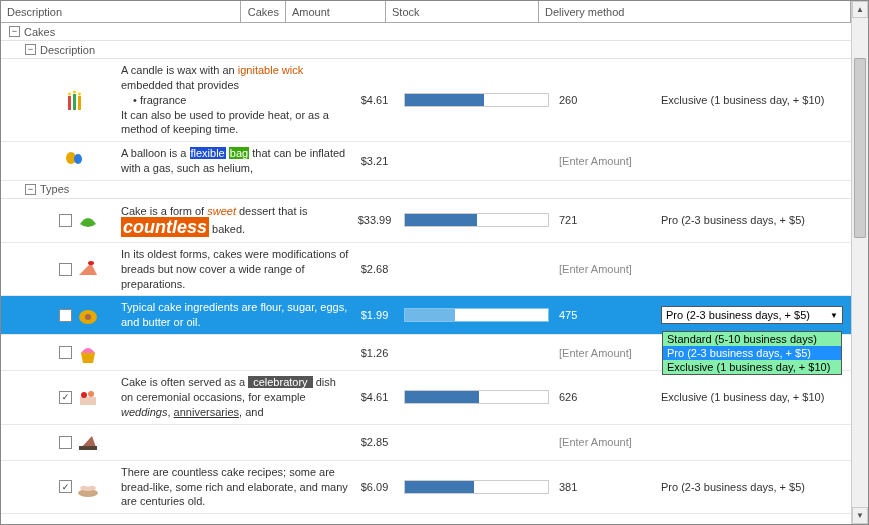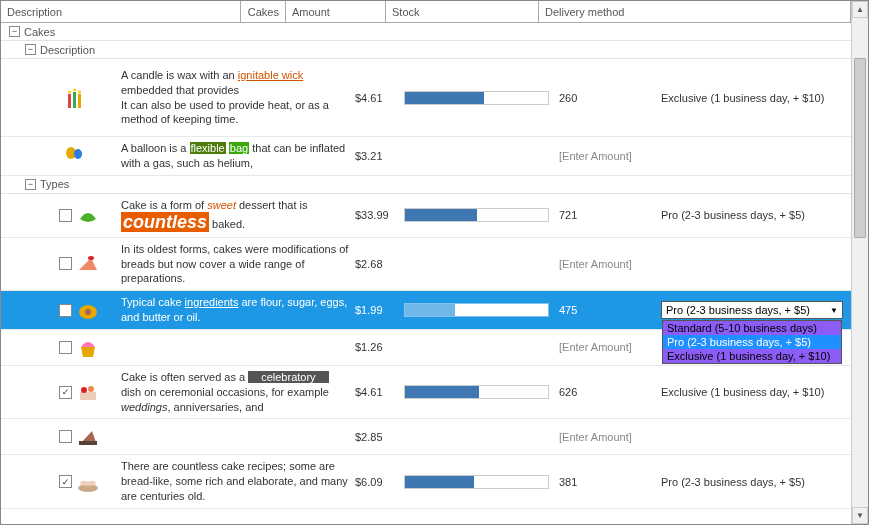--- a/index.html
+++ b/index.html
@@ -16,44 +16,44 @@
 .group{padding:2px 6px;border-bottom:1px solid #e3e3e3;display:flex;align-items:center;height:18px;background:#fff}
 .g1{padding-left:8px}.g2{padding-left:24px}
 .expander{width:11px;height:11px;border:1px solid #888;display:flex;align-items:center;justify-content:center;font-size:9px;line-height:1;margin-right:4px;background:#fff;color:#444}
 .grp-label{color:#555}
 .row{display:flex;align-items:center;min-height:36px;border-bottom:1px solid #e8e8e8;background:#fff}
 .row.tall{min-height:58px}
 .row.sel{background:#1e98e4}
 .row.sel *{color:#fff}
 .r-item{width:114px;padding:3px 3px 3px 58px;display:flex;align-items:center;gap:4px}
 .r-desc{width:240px;padding:4px 6px;line-height:1.35}
-.r-price{width:45px;text-align:left;padding-right:6px}
+.r-price{width:45px;text-align:center;padding-right:6px}
 .r-stock{width:153px;padding:2px 4px}
 .r-amt{width:100px;padding:0 6px}
 .r-del{flex:1;padding:0 8px;position:relative}
 .chk{width:13px;height:13px;border:1px solid #888;background:#fff;display:flex;align-items:center;justify-content:center;font-size:9px;color:#333}
 .icon{width:24px;height:24px;display:inline-block}
 .bar{height:14px;background:#fff;border:1px solid #ccc;position:relative}
 .row.sel .bar{border-color:#7fc4ef}
 .bar-fill{position:absolute;left:0;top:0;bottom:0;background:#3f77b2}
 .row.sel .bar-fill{background:#6fb8e8}
 .amt-ph{color:#888}
-.link{color:#d35400;text-decoration:underline}
+.link{color:#d35400;}
 .row.sel .link{color:#fff}
-.hl-y{background:#4d7c0f;color:#fff;padding:0 1px}
+.hl-y{background:#1d4ed8;color:#fff;padding:0 1px}
 .hl-g{background:#3aa80a;color:#fff;padding:0 1px}
 .hl-o{background:#e85c00;color:#fff;font-size:18px;font-style:italic;font-weight:bold;padding:0 2px;line-height:1}
-.hl-d{background:#555;color:#fff;padding:0 13px}
-.ul{}
+.hl-d{background:#555;color:#fff;padding:0 5px}
+.ul{text-decoration:underline}
 .em{font-style:italic}
 .bi{font-style:italic;font-weight:normal;color:#d35400}
 .combo{height:18px;border:1px solid #555;background:#fff;display:flex;align-items:center;padding:0 4px;position:relative;color:#000 !important}
 .combo *{color:#000 !important}
 .combo-arrow{margin-left:auto;font-size:8px}
-.dropdown{position:absolute;left:0;right:0;top:18px;background:#8b5cf6;border:1px solid #555;z-index:10}
+.dropdown{position:absolute;left:0;right:0;top:24px;background:#86efac;border:1px solid #555;z-index:10}
 .dd-opt{padding:1px 4px;color:#000 !important}
 .dd-opt.sel-opt{background:#1e90ff;color:#fff !important}
 .bullet{padding-left:12px}
 </style>
 </head>
 <body>
 
 <div class="viewport">
 <div class="grid">
 
@@ -81,20 +81,21 @@
               <rect x="5" y="8" width="3" height="14" fill="#d44"></rect>
               <rect x="10" y="6" width="3" height="16" fill="#3a5"></rect>
               <rect x="15" y="8" width="3" height="14" fill="#e6a800"></rect>
               <circle cx="6.5" cy="6" r="1.5" fill="#fc0"></circle>
               <circle cx="11.5" cy="4" r="1.5" fill="#fc0"></circle>
               <circle cx="16.5" cy="6" r="1.5" fill="#fc0"></circle>
             </svg></span>
         </div>
  <div class="r-desc">
   <span>A candle is wax with an </span><span class="link">ignitable wick</span><span> embedded that provides</span>
+  <div class="bullet">• <span>fragrance</span></div>
   <div>It can also be used to provide heat, or as a method of keeping time.</div>
  </div>
  <div class="r-price">$4.61</div>
  <div class="r-stock">
           <div class="bar">
             <div class="bar-fill" style="width:55%"></div>
           </div>
         </div>
  <div class="r-amt">260</div>
  <div class="r-del">Exclusive (1 business day, + $10)</div>

